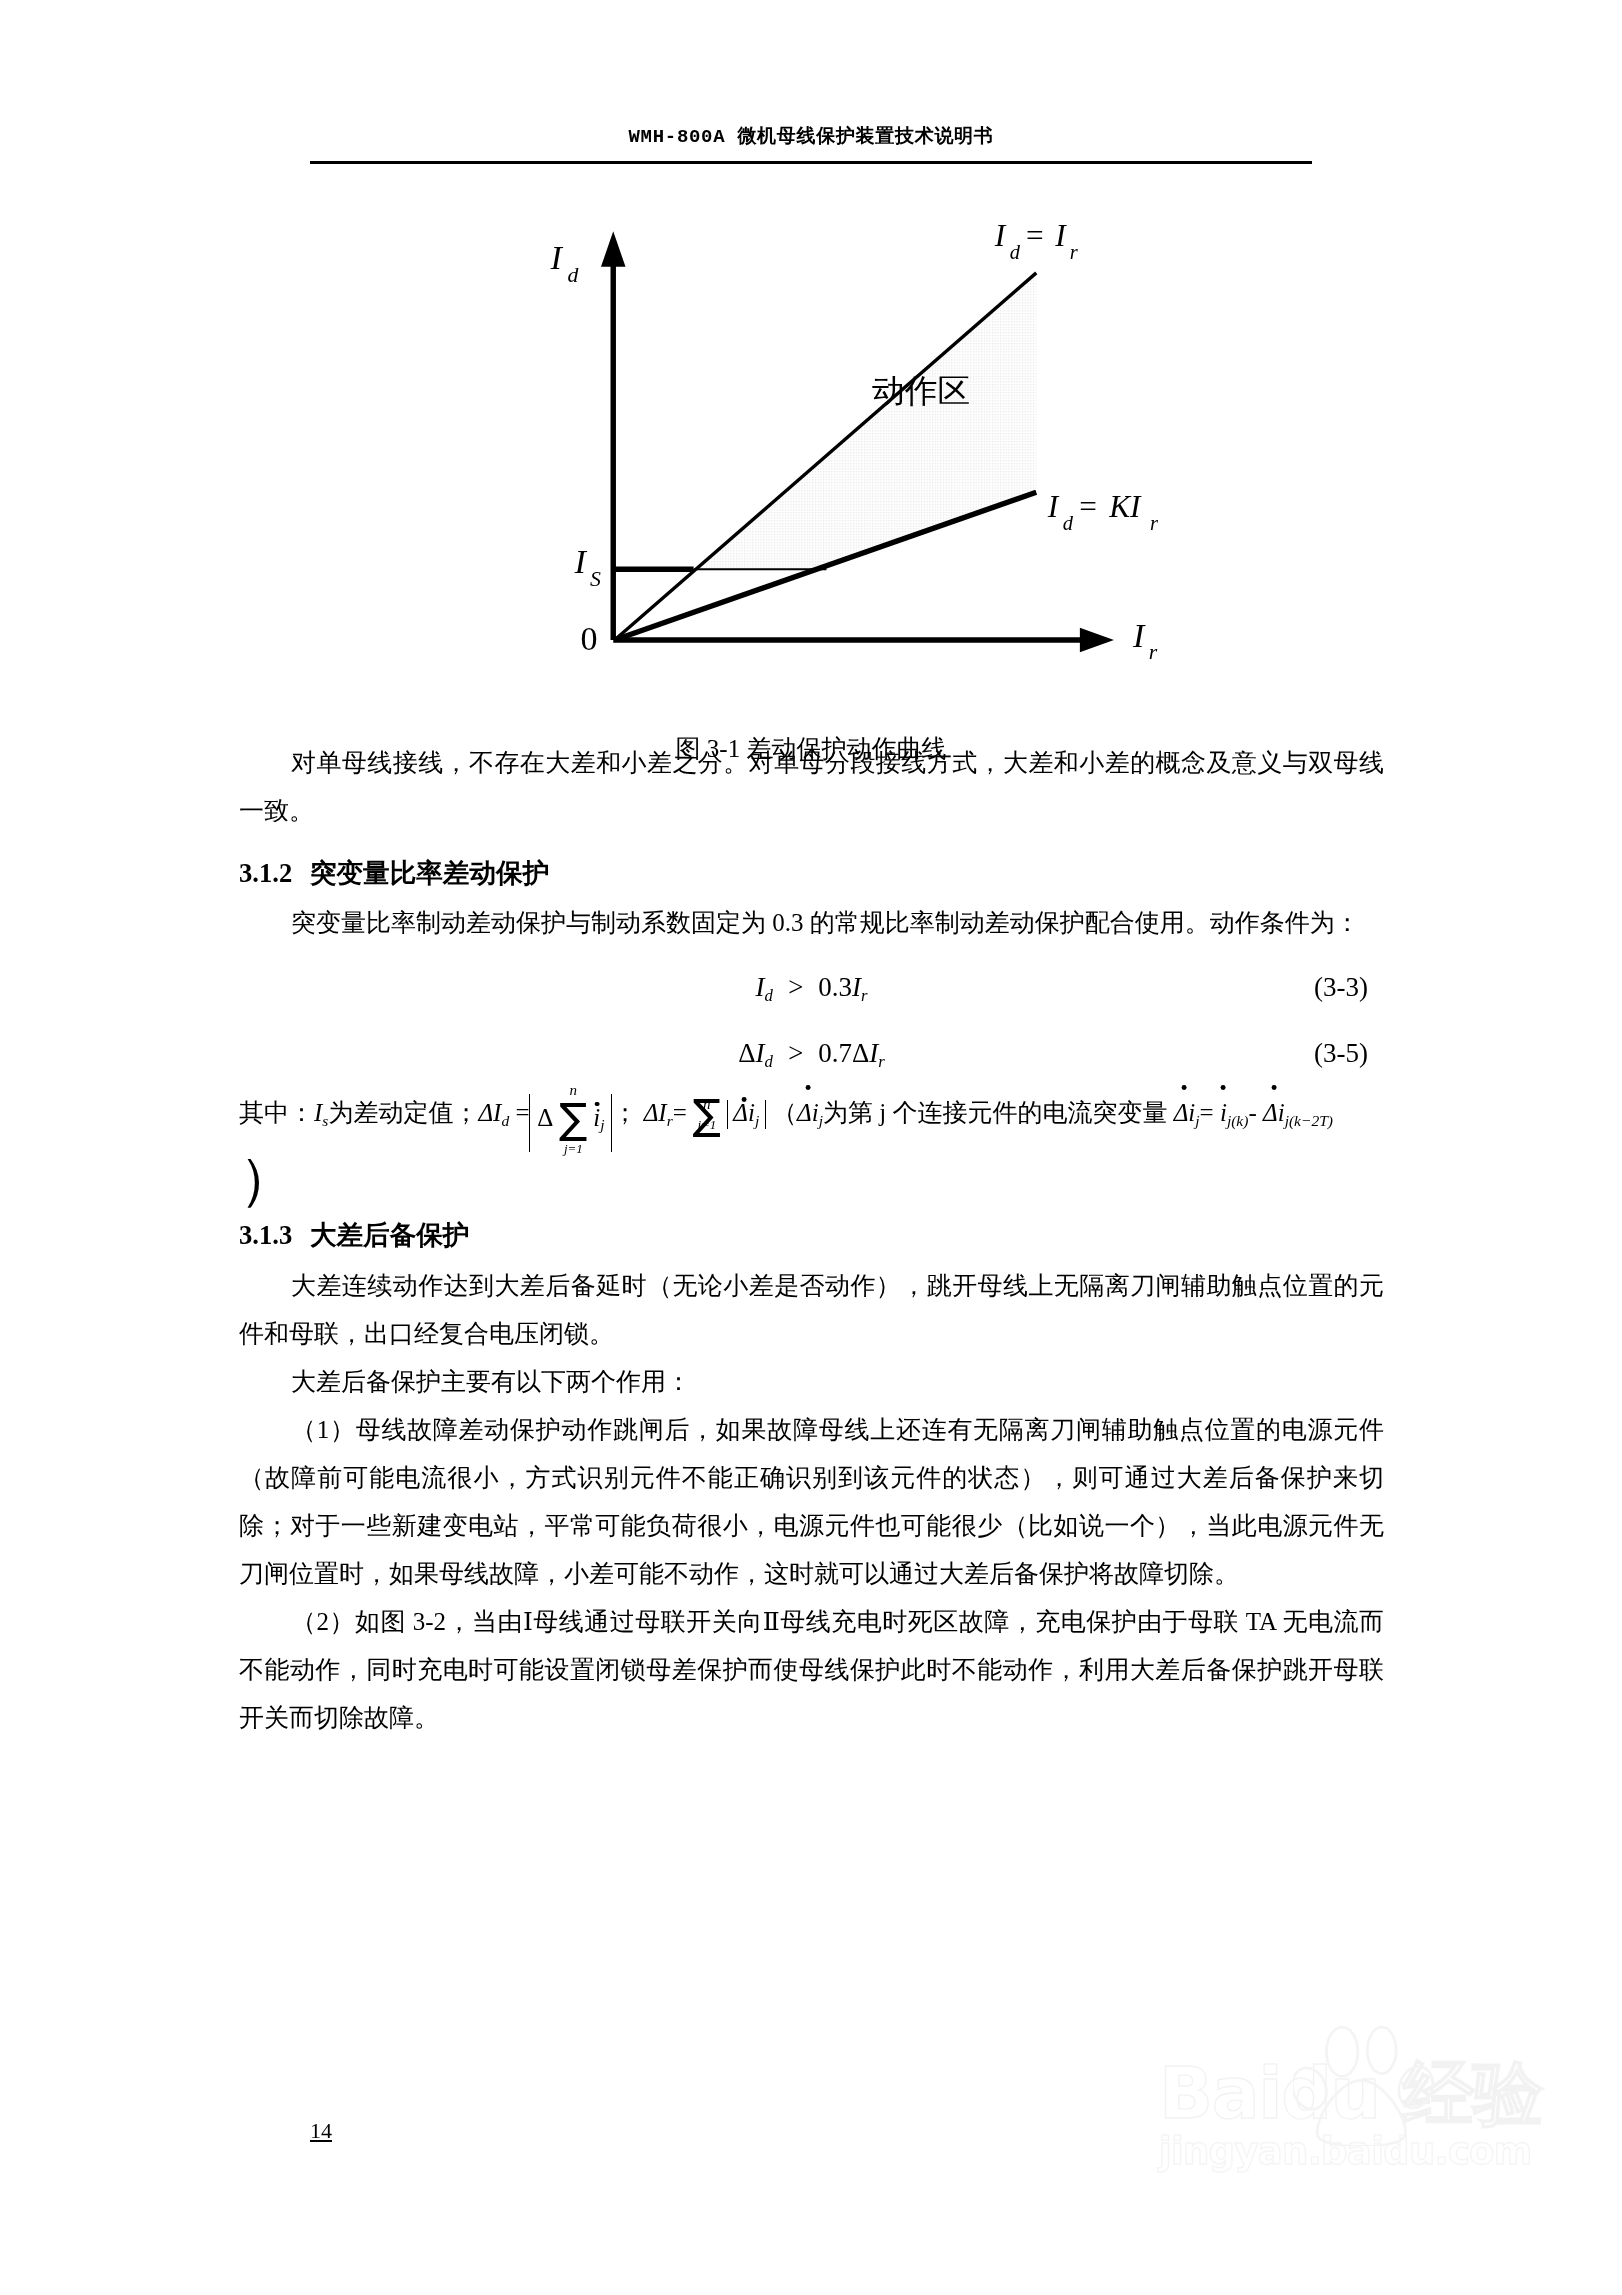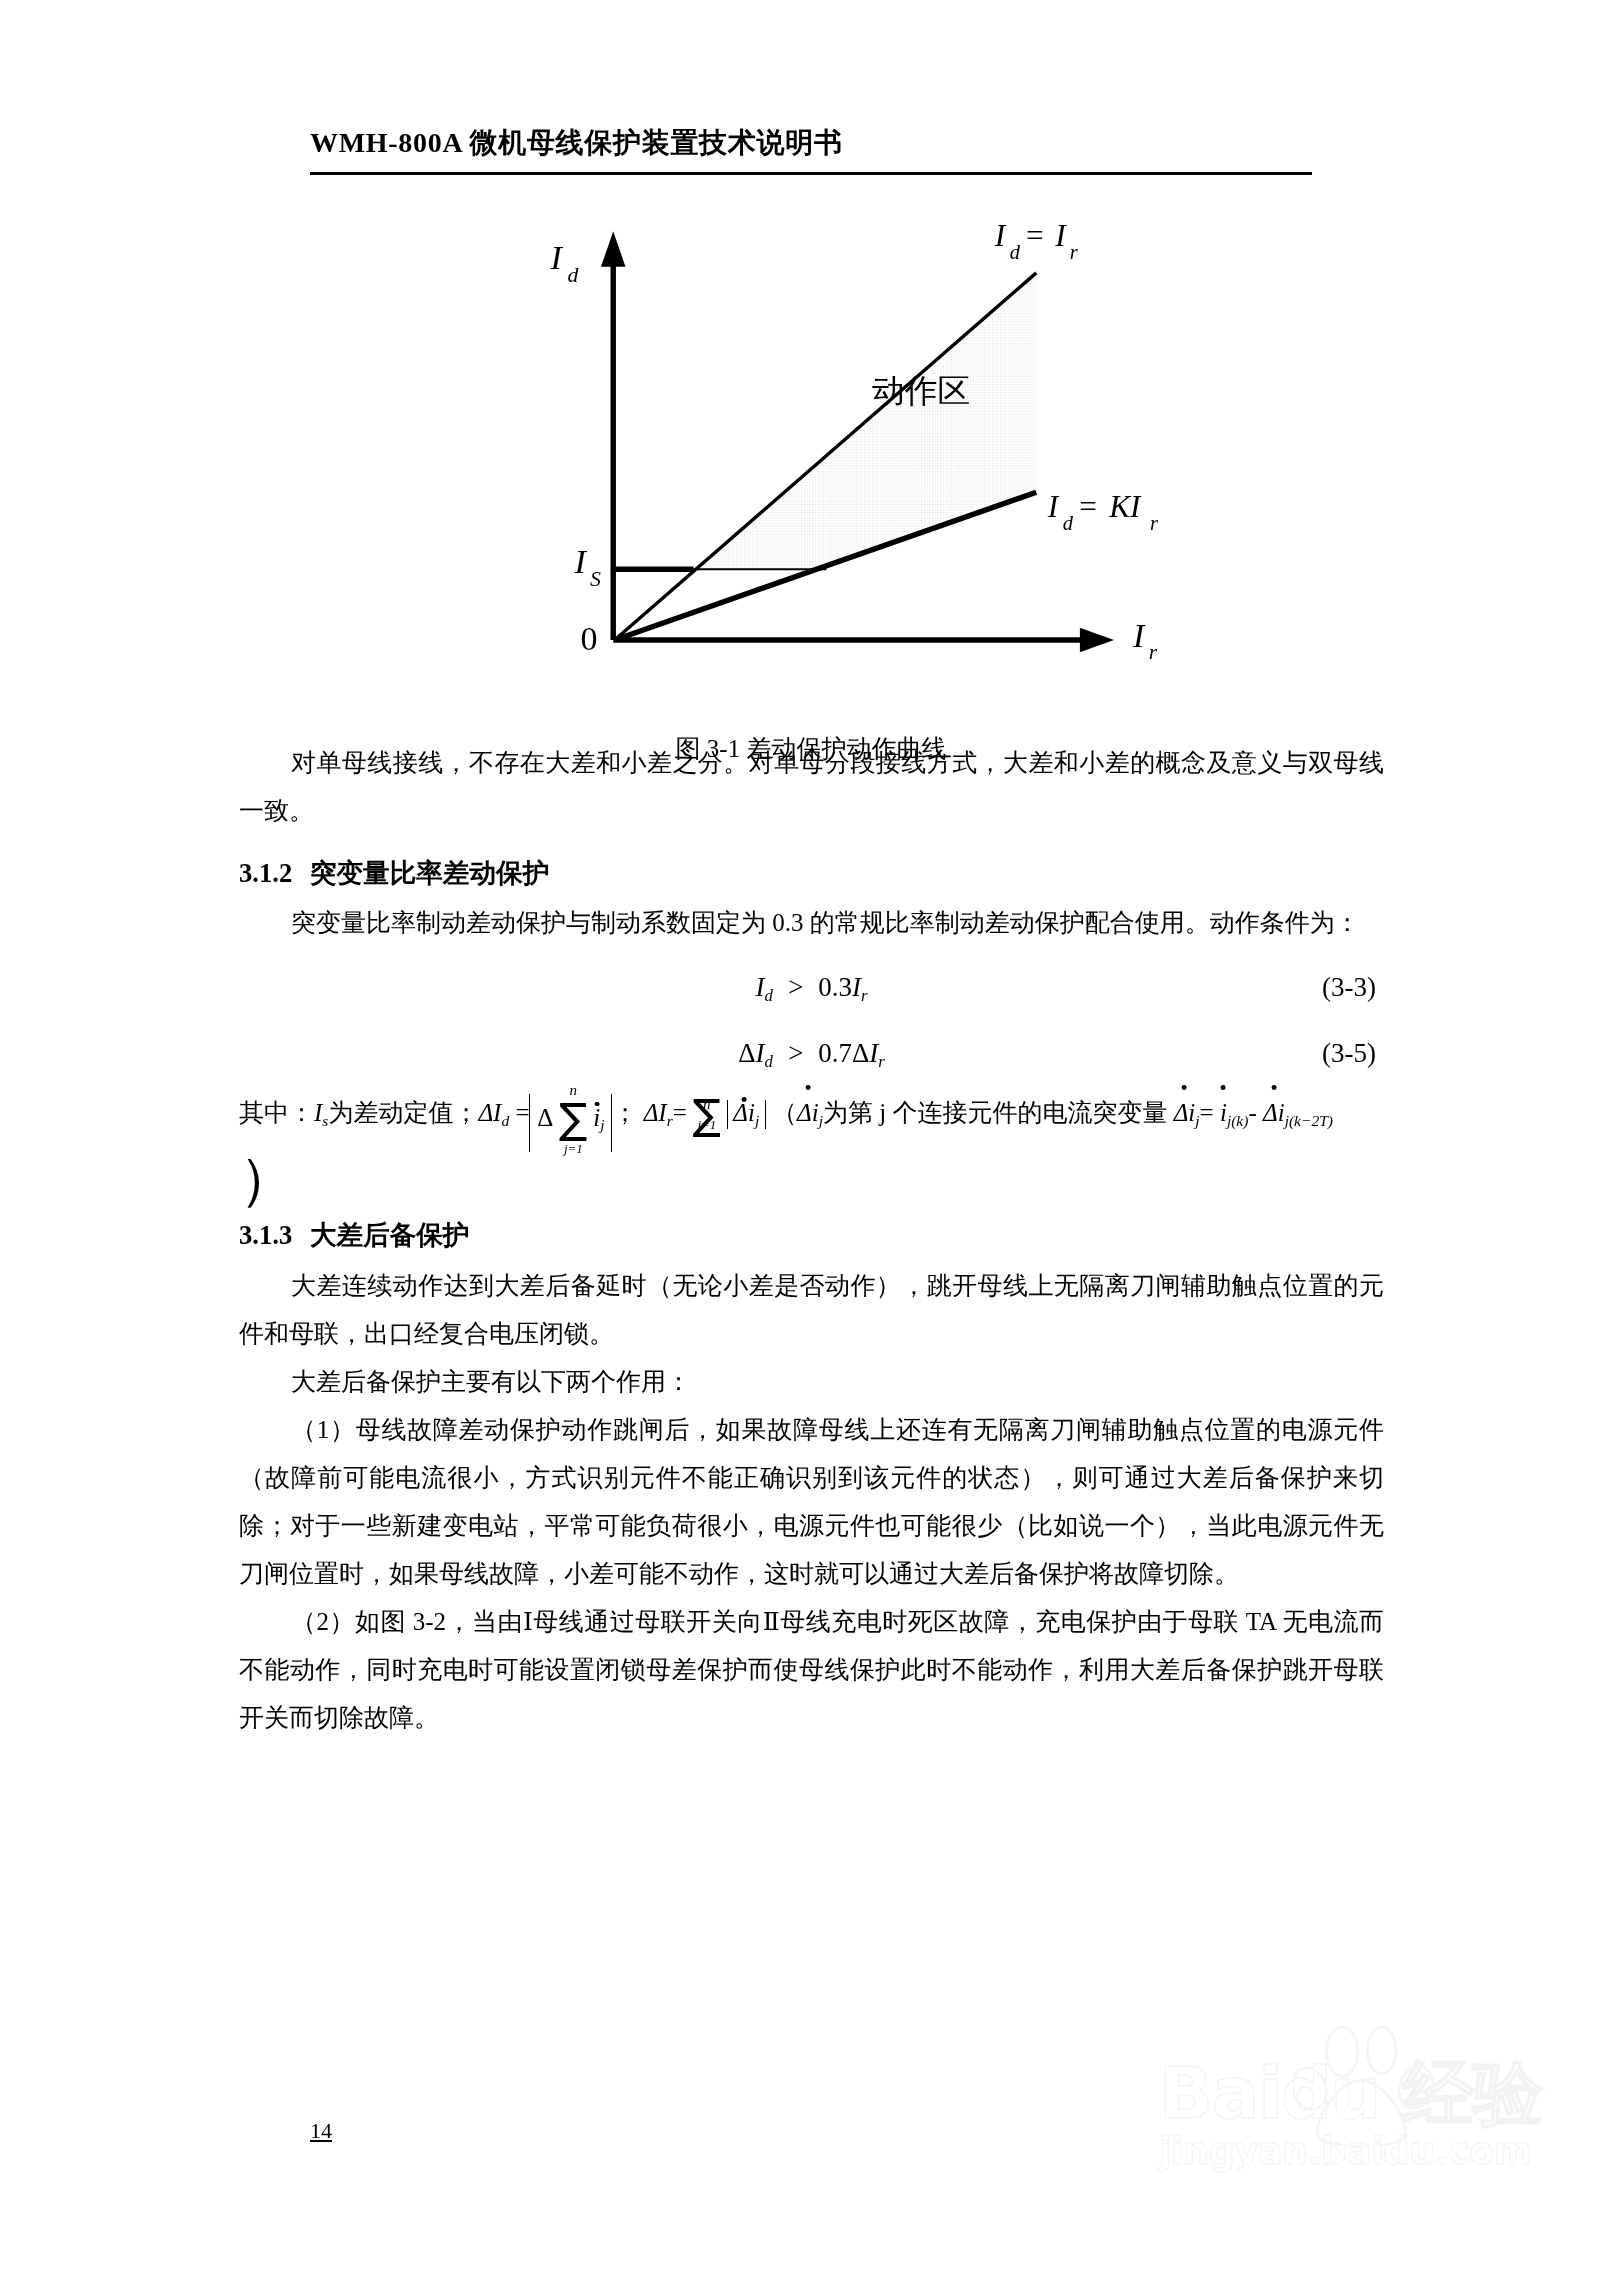--- a/index.html
+++ b/index.html
@@ -24,26 +24,26 @@
   }
 
   
   .header-zone {
     position: absolute;
     left: 310px;
     top: 126px;
     width: 1002px;
   }
   .header-title {
-    text-align: left;
-    font-size: 28px;
+    text-align: center;
+    font-size: 19px;
     font-weight: bold;
     letter-spacing: 0.7px;
     line-height: 1.2;
-    font-family: Liberation Serif, serif;
+    font-family: Liberation Mono, monospace;
   }
   .header-rule {
     margin-top: 12.3px;
     border-top: 3.4px solid #000;
     width: 100%;
   }
 
   
   .figure-block {
     position: absolute;
@@ -99,21 +99,21 @@
   .eq-body {
     position: absolute;
     left: 0;
     width: 100%;
     text-align: center;
     font-style: italic;
     font-family: "Liberation Serif", "DejaVu Serif", serif;
   }
   .eq-num {
     position: absolute;
-    right: 8px;
+    right: 16px;
     font-style: normal;
     margin-left: 16px;
   }
   .mi { font-style: italic; }
   .up { font-style: normal; }
   sub {
     font-size: 0.62em;
     font-style: italic;
     vertical-align: -0.32em;
   }

